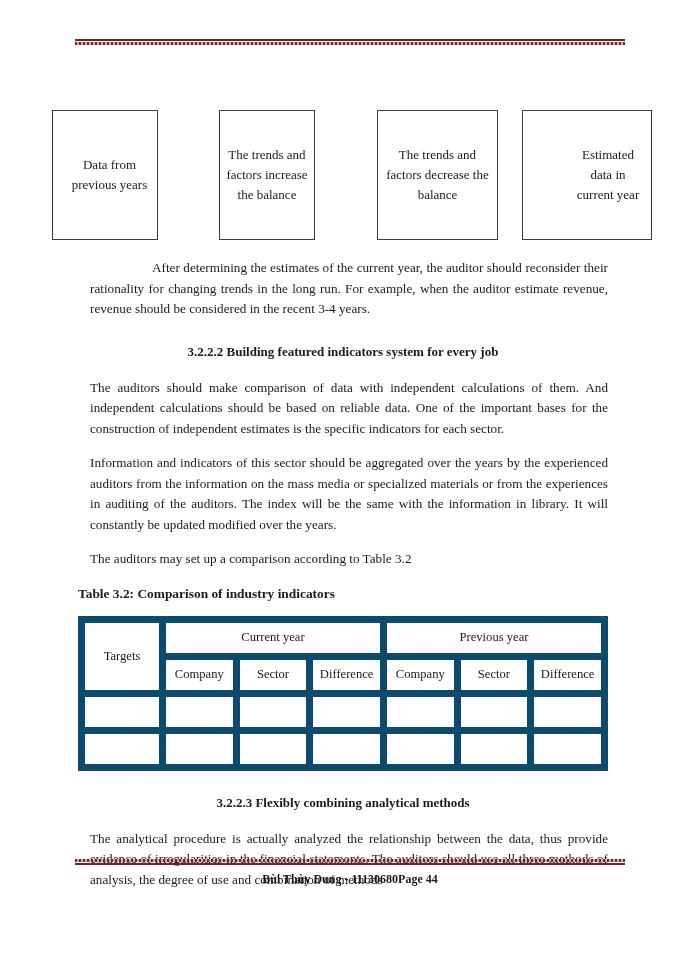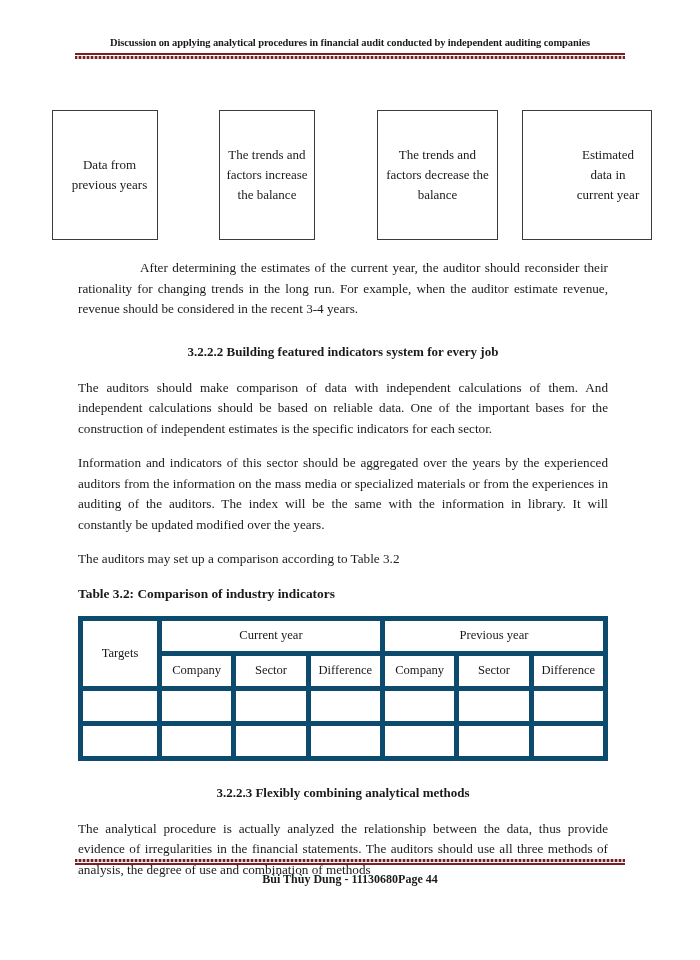--- a/index.html
+++ b/index.html
@@ -84,21 +84,21 @@
   .flow-box-3 { left: 522px; width: 130px; padding-left: 42px; }
 
   
   .content {
     position: absolute;
     left: 78px;
     top: 258px;
     width: 530px;
   }
   p.body {
-    margin: 0 0 14px 0;
+    margin: 0 0 14px 12px;
     font-size: 13.2px;
     line-height: 20.5px;
     text-align: justify;
   }
   p.body.indent { text-indent: 62px; }
   p.body.no-justify { text-align: left; }
 
   h3.section-heading {
     margin: 22px 0 16px 0;
     font-size: 13px;
@@ -117,21 +117,21 @@
 
   
   table.indicators {
     border-collapse: collapse;
     width: 530px;
     table-layout: fixed;
     margin: 0 0 18px 0;
   }
   table.indicators td,
   table.indicators th {
-    border: 5px solid #0c4a6e;
+    border: 7px solid #0c4a6e;
     font-size: 12.6px;
     font-weight: normal;
     text-align: center;
     vertical-align: middle;
     padding: 0;
     height: 30px;
   }
   table.indicators th.targets-cell { height: 60px; width: 74px; }
   table.indicators td.empty-cell { height: 30px; }
 
@@ -163,21 +163,20 @@
     margin-top: 5px;
     white-space: nowrap;
   }
 </style>
 </head>
 <body>
 
 <div class="page">
 
   <div class="running-header">
-    <div class="running-header-text">Discussion on applying analytical procedures in financial audit conducted by independent auditing companies</div>
     <div class="rule-solid-top"></div>
     <div class="rule-dotted"></div>
   </div>
 
   <div class="diagram">
     <div class="flow-box flow-box-0">
       <span class="flow-box-text">Data from previous years</span>
     </div>
     <div class="flow-box flow-box-1">
       <span class="flow-box-text">The trends and factors increase the balance</span>

